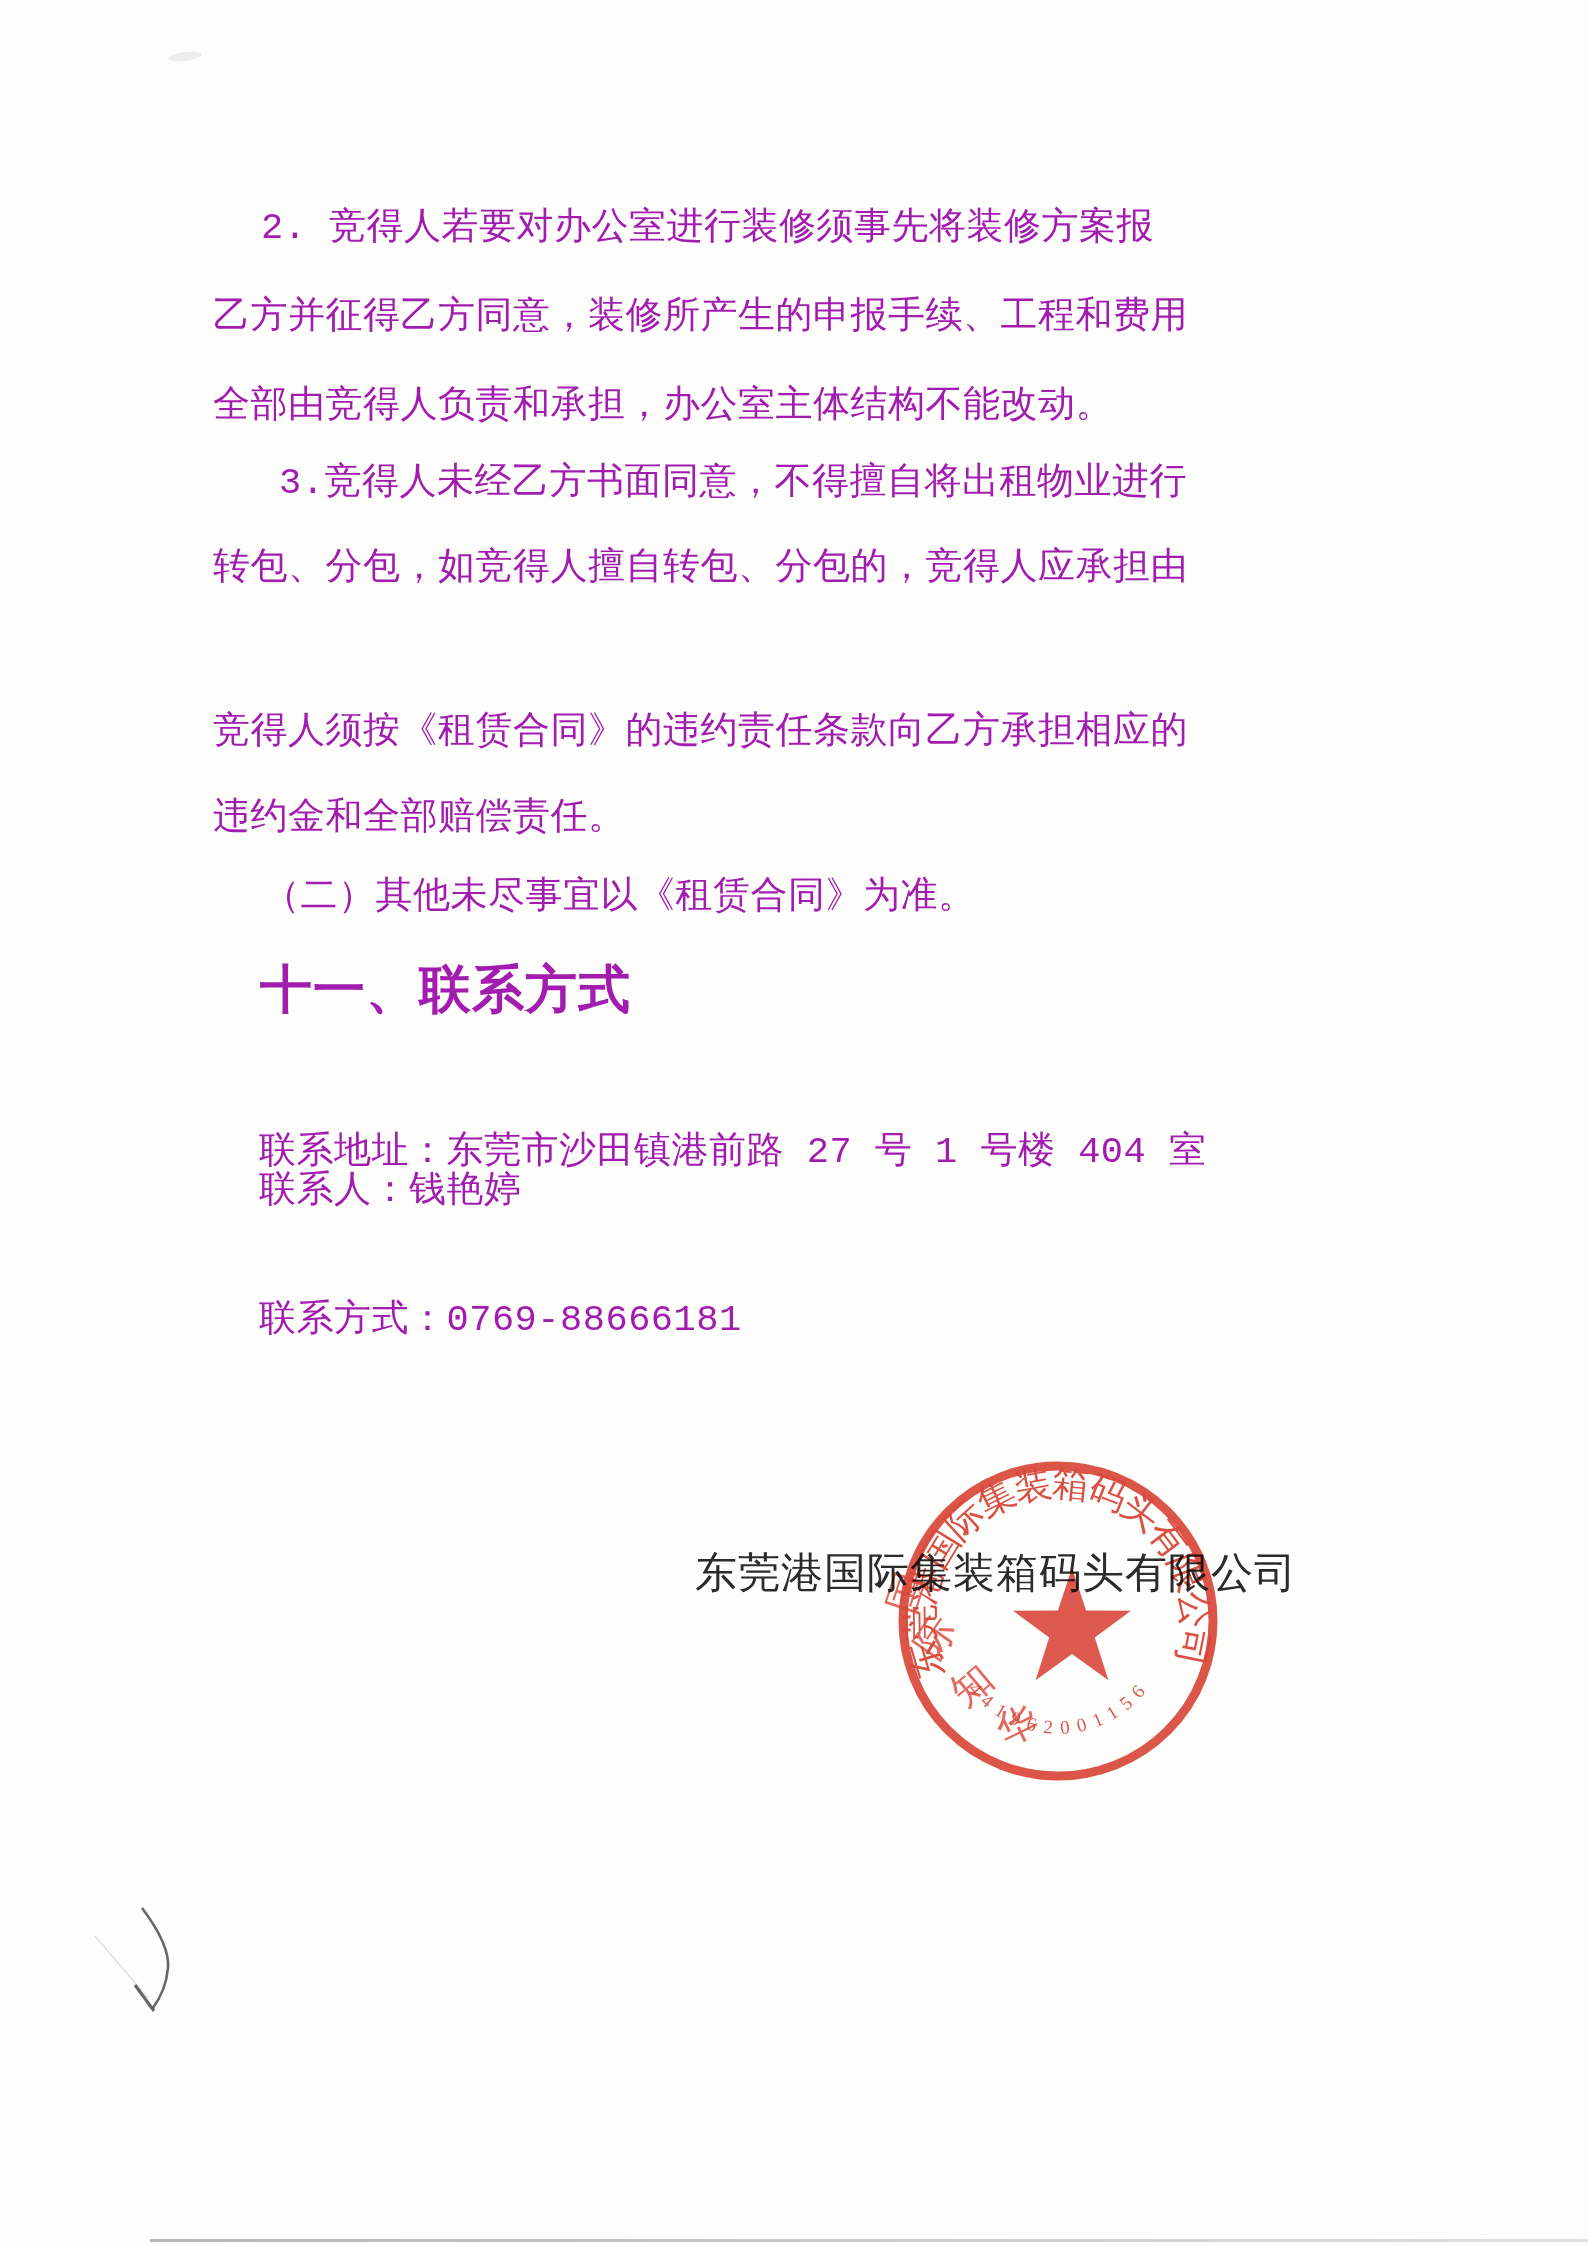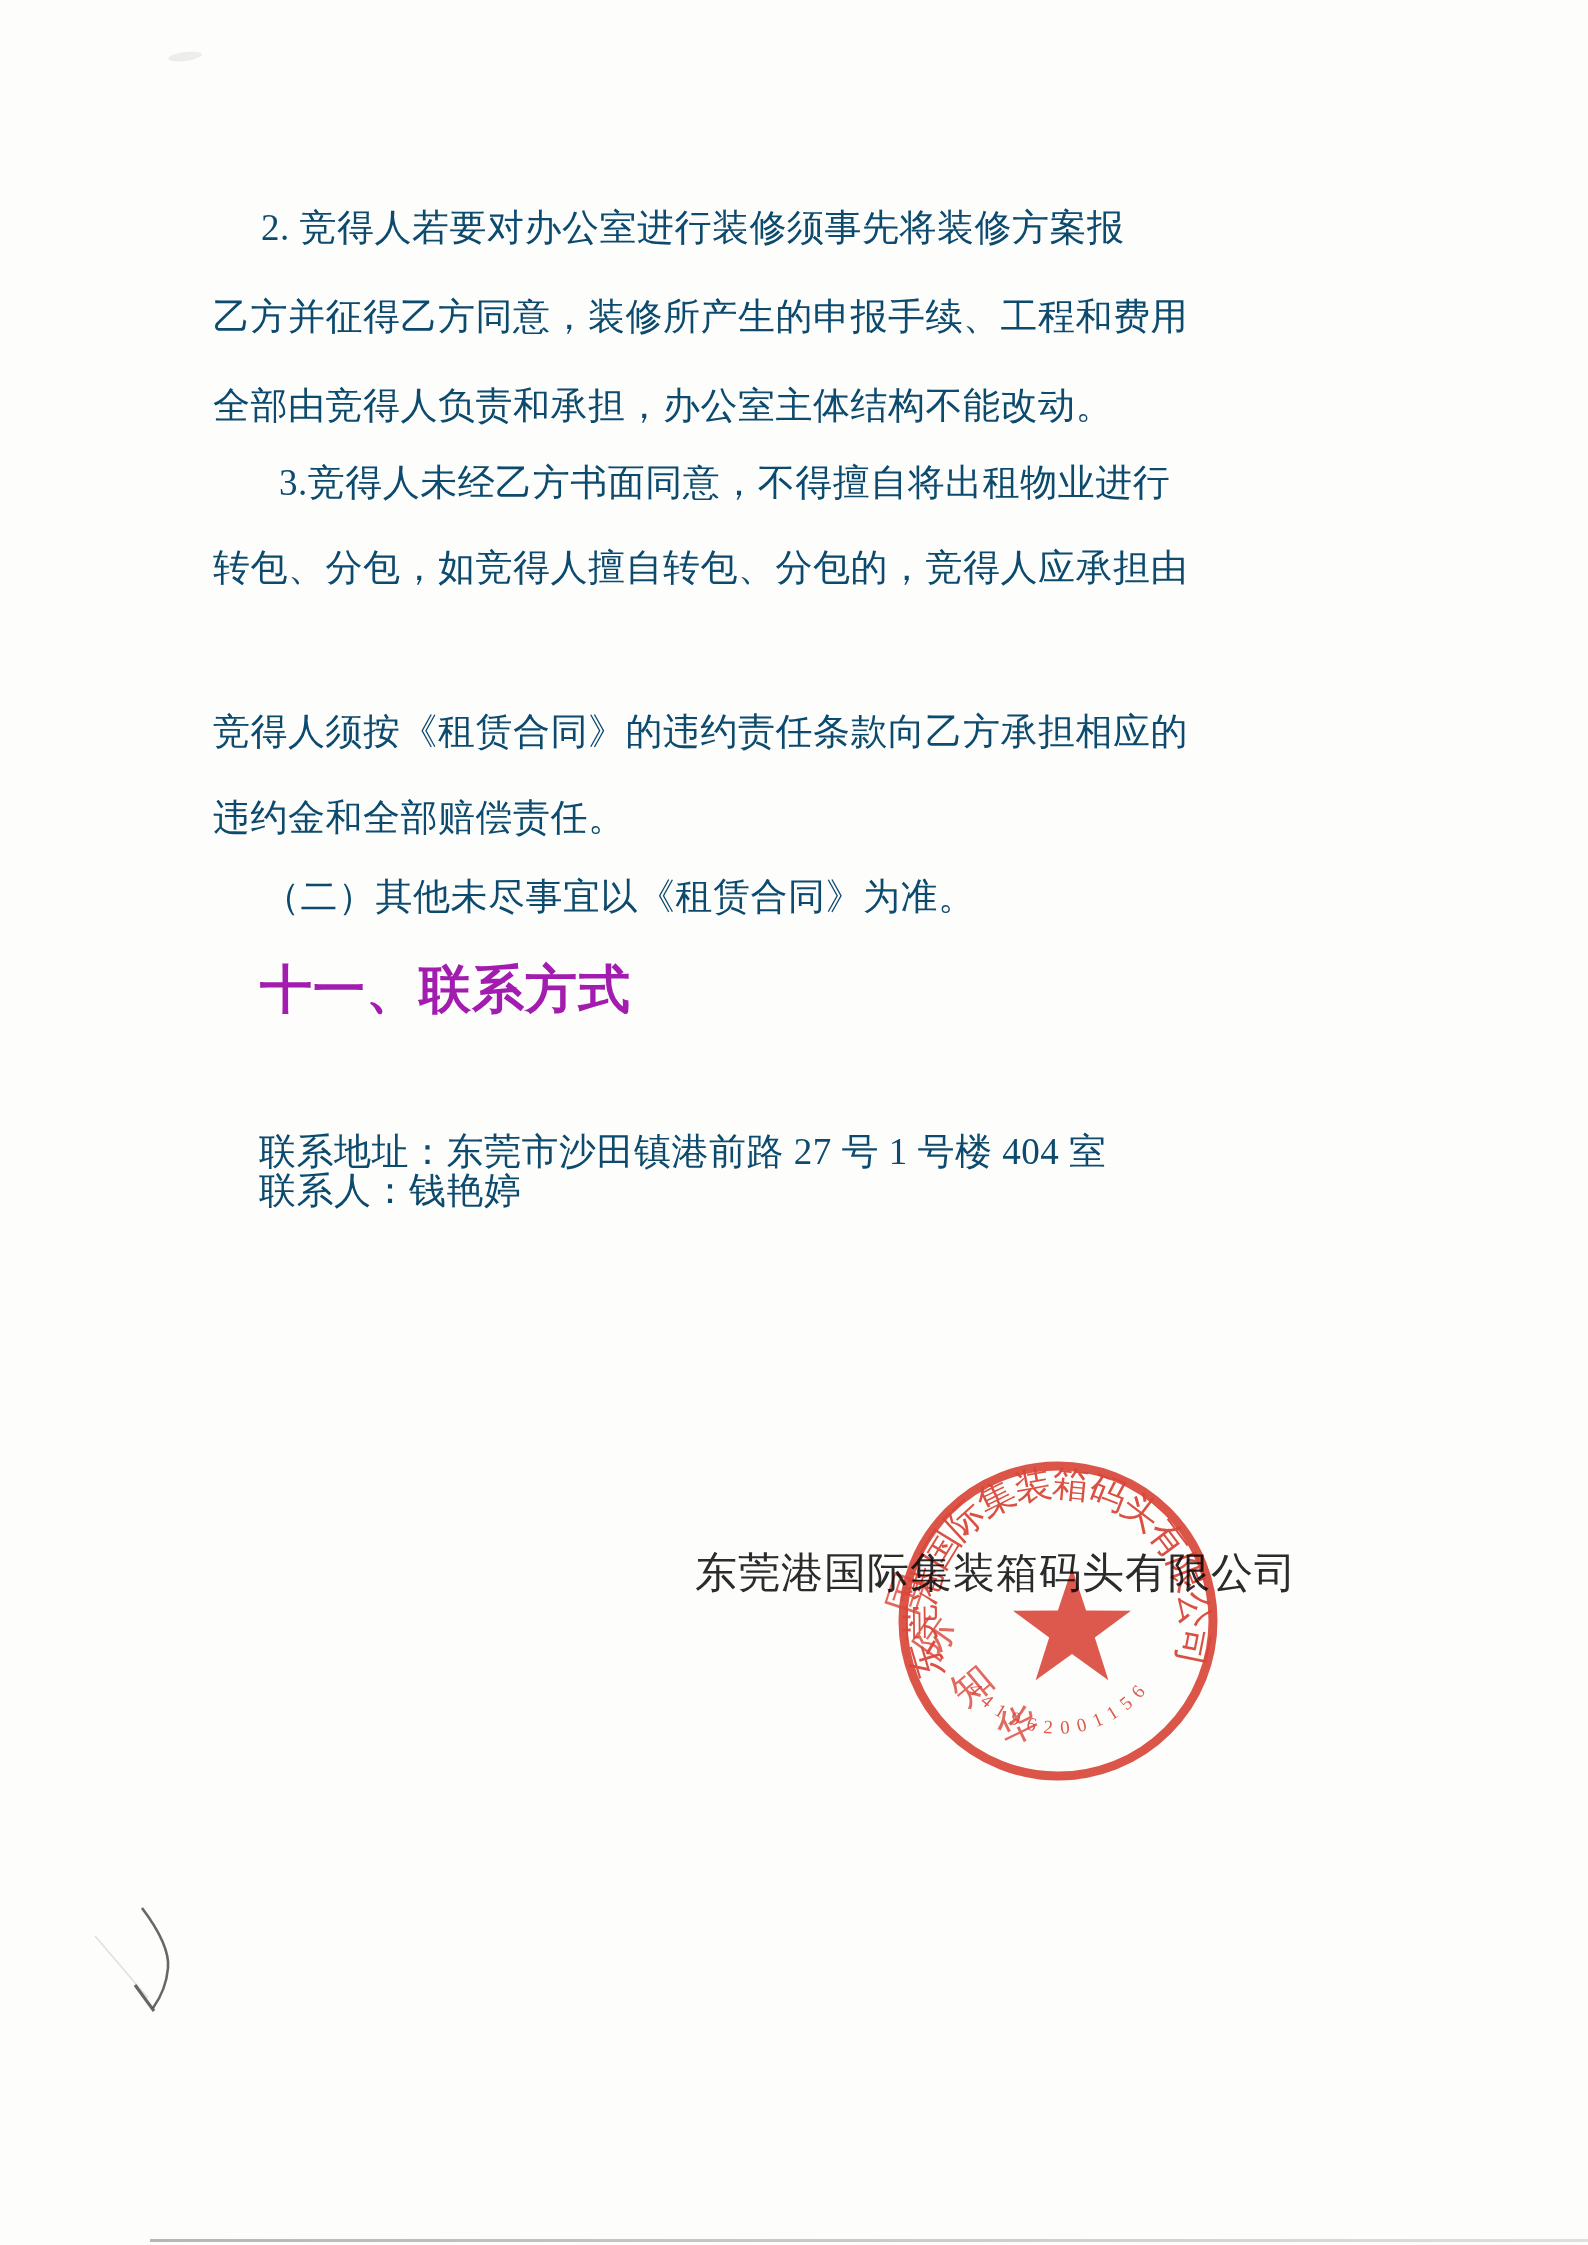--- a/index.html
+++ b/index.html
@@ -9,22 +9,23 @@
     background:#fdfdfc;
     overflow:hidden;
     font-family:"Liberation Serif","DejaVu Serif",serif;
   }
   .line{
     position:absolute;
     left:213px;
     font-size:37px;
     line-height:1.25;
     letter-spacing:0.5px;
-    color:#0c4a6e;
+    color:#a21caf;
     white-space:nowrap;
+    font-family:Liberation Mono, monospace;
   }
   .heading{
     font-family:Liberation Serif, serif;
     font-weight:700;
     font-size:52px;
     letter-spacing:1px;
     color:#a21caf;
   }
   .sig{
     position:absolute;
@@ -65,20 +66,21 @@
   <div class="line" style="top:383px;">全部由竞得人负责和承担，办公室主体结构不能改动。</div>
   <div class="line" style="top:460px;padding-left:66px;text-align:center;">3.竞得人未经乙方书面同意，不得擅自将出租物业进行</div>
   <div class="line" style="top:545px;">转包、分包，如竞得人擅自转包、分包的，竞得人应承担由</div>
   <div class="line" style="top:709px;">竞得人须按《租赁合同》的违约责任条款向乙方承担相应的</div>
   <div class="line" style="top:795px;">违约金和全部赔偿责任。</div>
   <div class="line" style="top:874px;padding-left:50px;">（二）其他未尽事宜以《租赁合同》为准。</div>
 
   <div class="line heading" style="top:957px;padding-left:47px;">十一、联系方式</div>
   <div class="line" style="top:1129px;padding-left:46px;">联系地址：东莞市沙田镇港前路 27 号 1 号楼 404 室</div>
   <div class="line" style="top:1168px;padding-left:46px;">联系人：钱艳婷</div>
+  <div class="line" style="top:1297px;padding-left:46px;">联系方式：0769-88666181</div>
 
   <div class="sig" style="left:695px;top:1545px;">东莞港国际集装箱码头有限公司</div>
 
   <svg id="seal" viewBox="0 0 350 350">
     <circle cx="175" cy="175" r="155" fill="none" stroke="#d8382a" stroke-width="9" opacity="0.92"></circle>
     <polygon points="189,122 203.1,164.6 248,164.8 211.8,191.4 225.4,234.2 189,208 152.6,234.2 166.2,191.4 130,164.8 174.9,164.6" fill="#d8382a" opacity="0.9"></polygon>
     <path id="seal-ring-path" d="M 61.7,227.8 A 125,125 0 1 1 288.3,227.8" fill="none" stroke="none"></path>
     <path id="seal-num-path" d="M 82.5,239.8 A 113,113 0 0 0 267.5,239.8" fill="none" stroke="none"></path>
     <text font-size="37" fill="#d8382a" opacity="0.95">
       <textPath href="#seal-ring-path" startOffset="0" textLength="490" lengthAdjust="spacing">东莞港国际集装箱码头有限公司</textPath>

